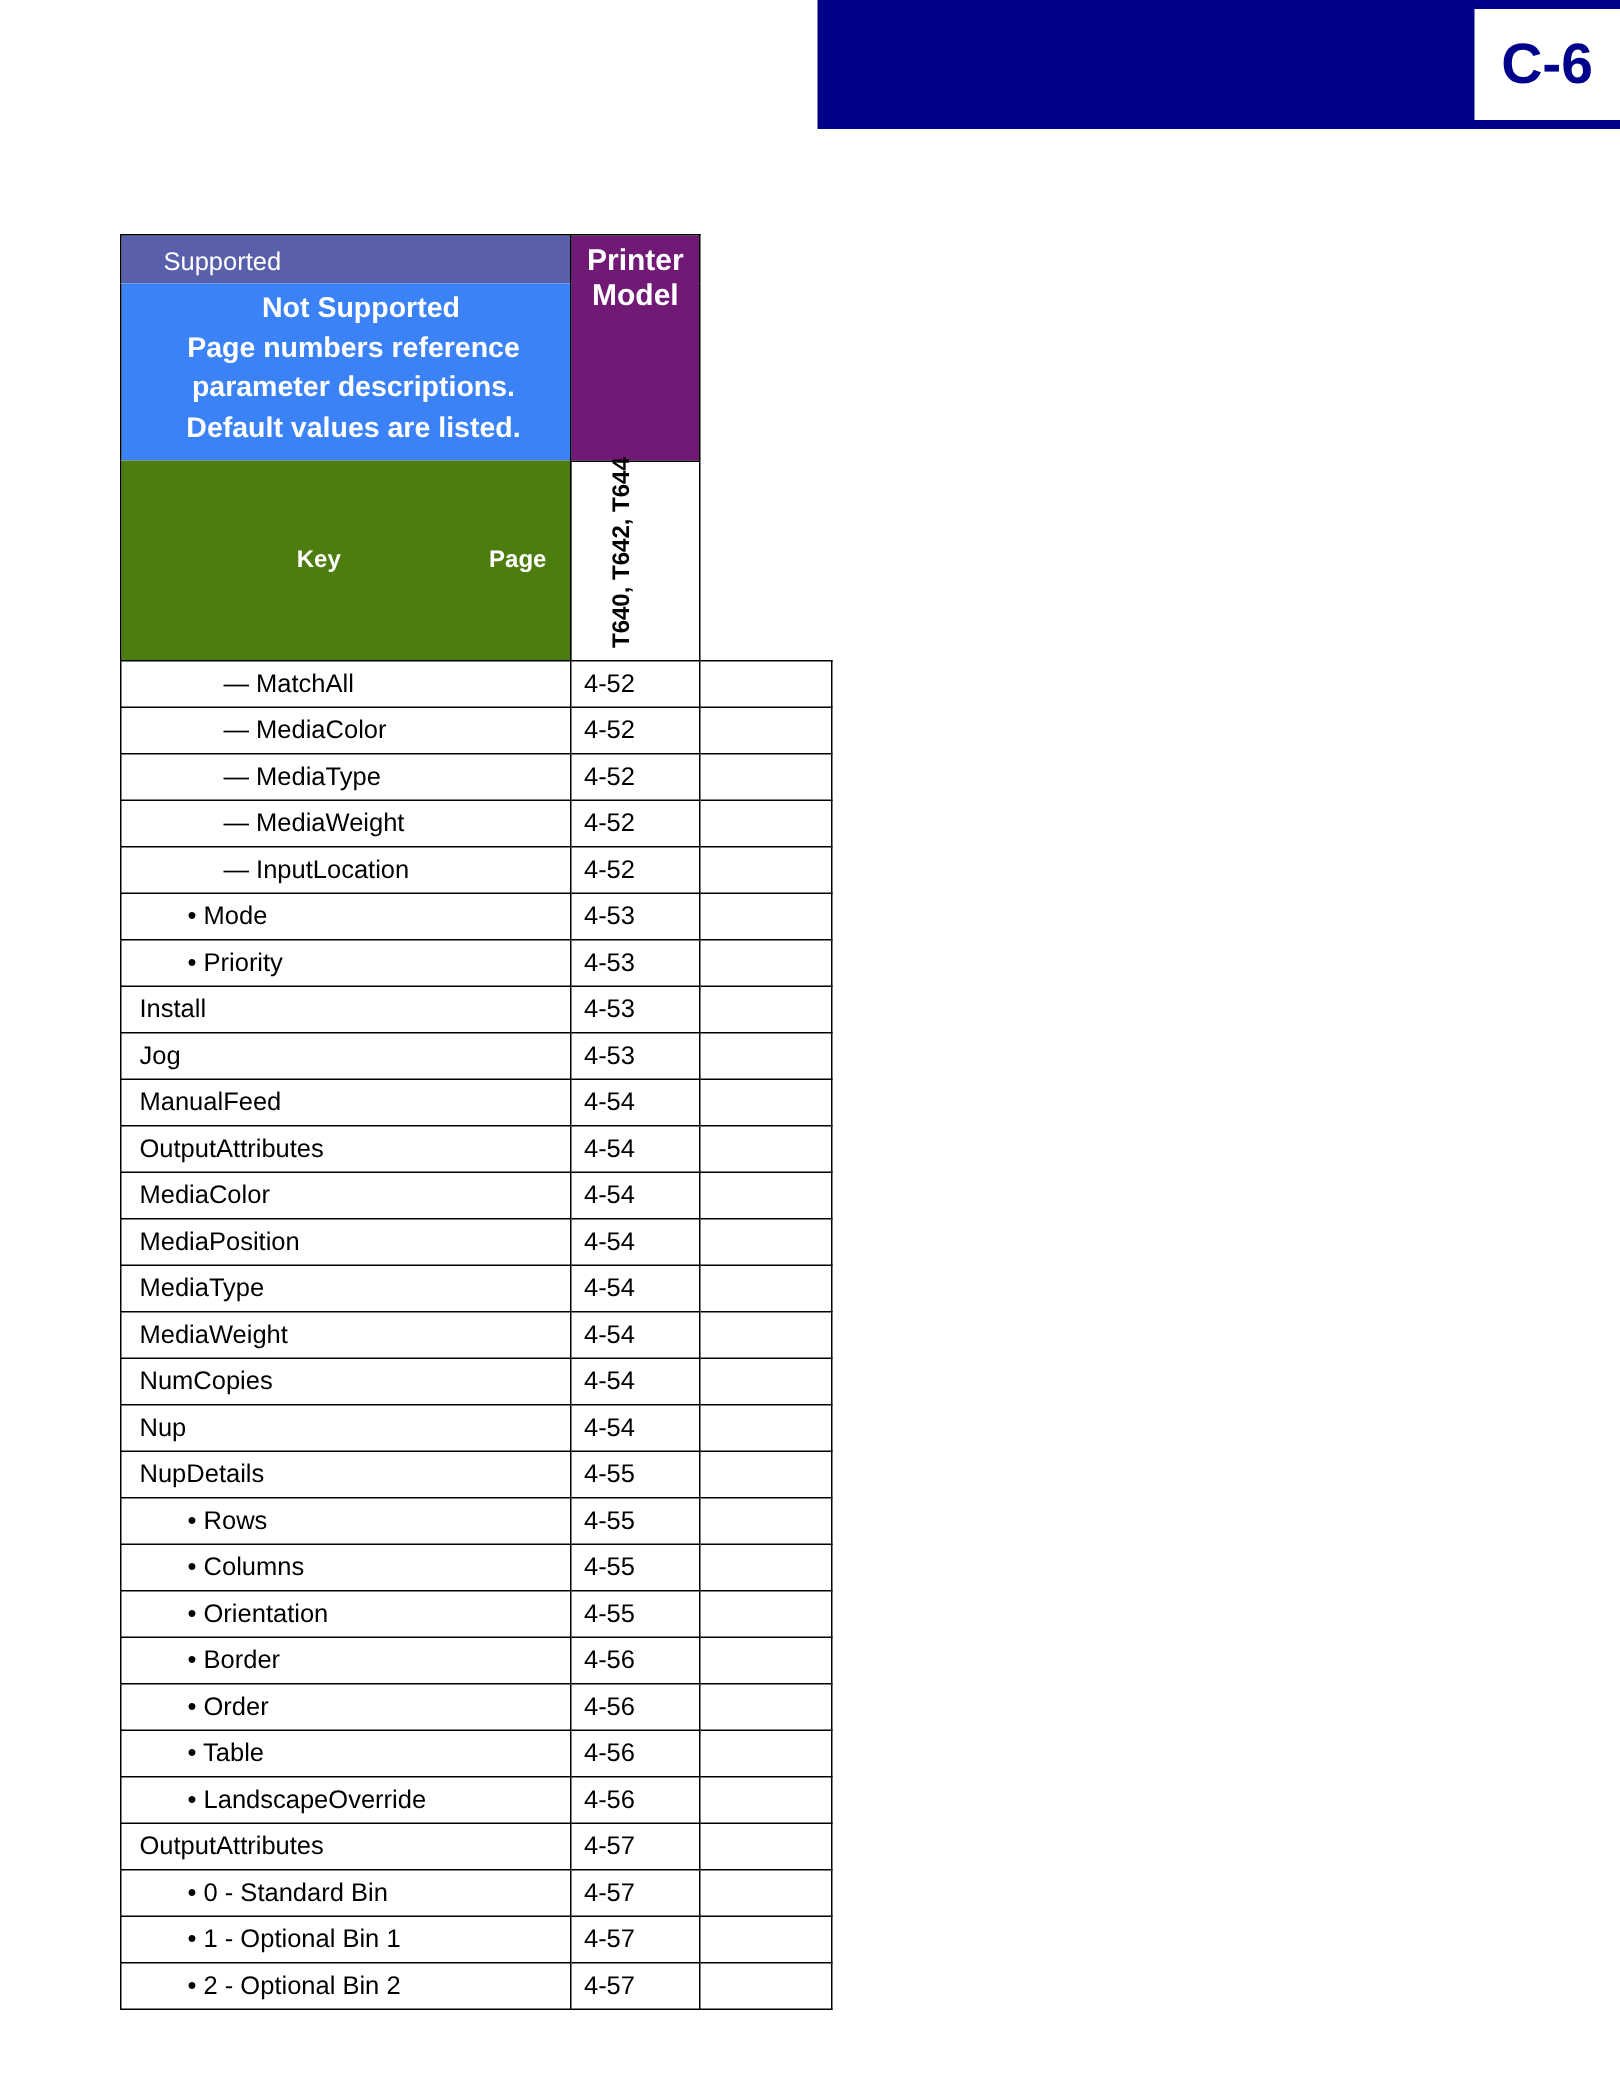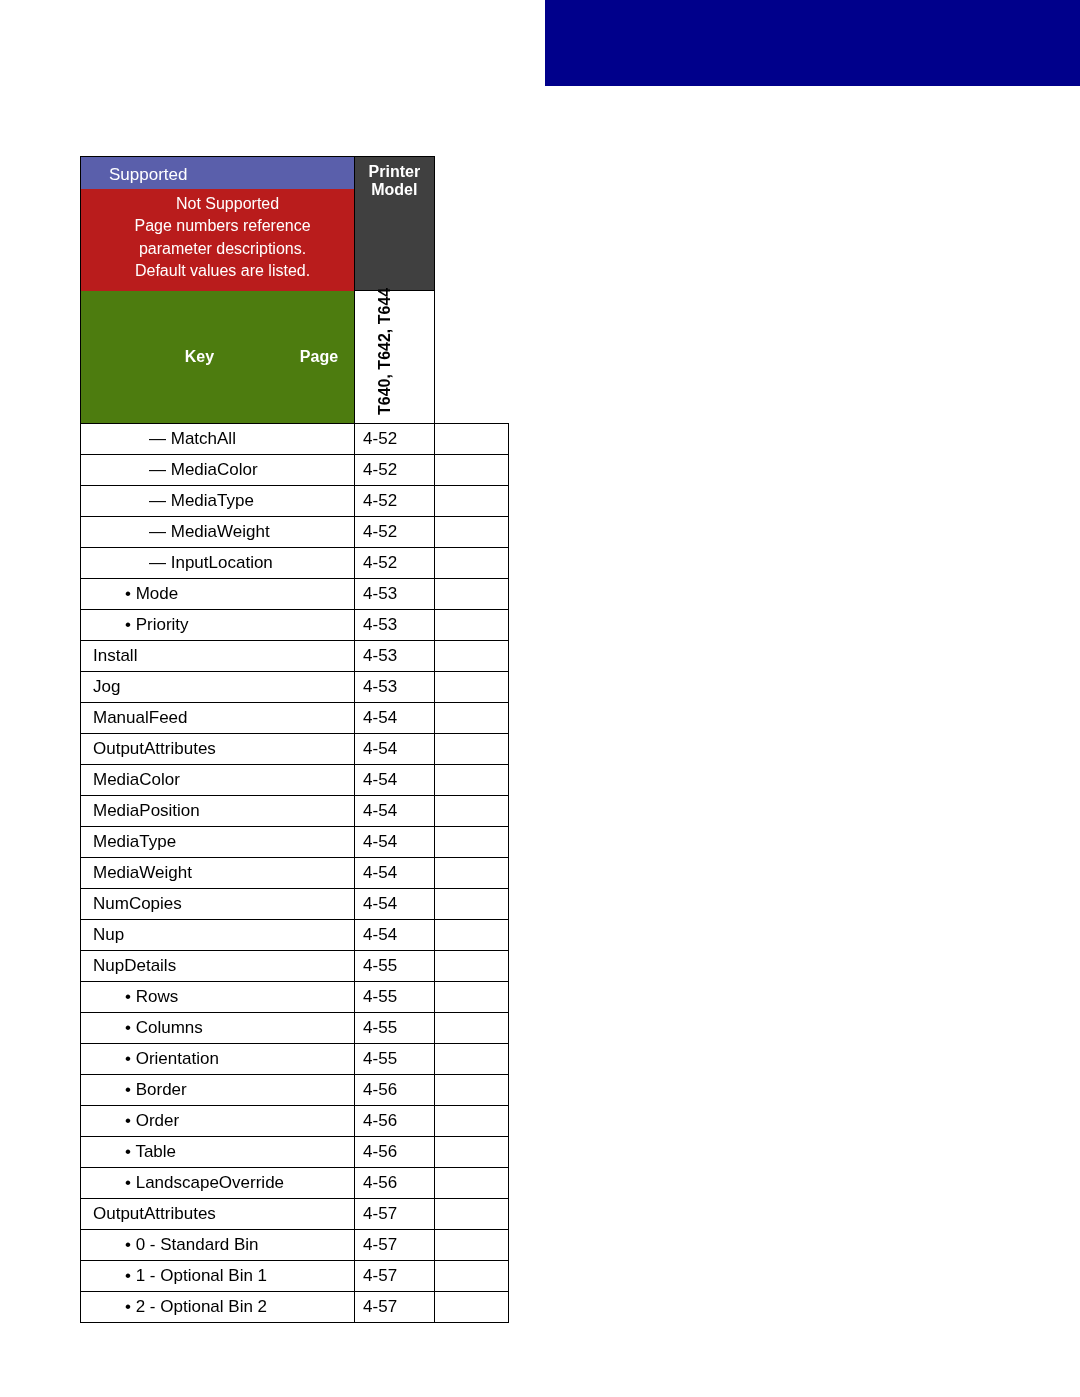--- a/index.html
+++ b/index.html
@@ -44,54 +44,54 @@
     width: 500px;
   }
   .table-caption {
     font-weight: bold;
     font-size: 20px;
     margin-bottom: 18px;
   }
 
   table.param {
     border-collapse: collapse;
-    width: 429px;
+    width: 475px;
     font-size: 17px;
   }
 
   
   .hdr-supported {
     background: #5a5fab;
     color: #fff;
     text-align: left;
     font-weight: normal;
     padding: 8px 8px 4px 28px;
     border: 1px solid #000;
     border-bottom: none;
   }
   .hdr-printer {
-    background: #404040;
+    background: #701a75;
     color: #fff;
     font-weight: bold;
     padding: 6px 4px;
     text-align: center;
     border: 1px solid #000;
     border-bottom: none;
     vertical-align: top;
-    font-size: 16px;
+    font-size: 20px;
     margin-left: 33px;
   }
   .hdr-notes {
-    background: #b91c1c;
-    color: #fff;
-    font-weight: normal;
+    background: #3b82f6;
+    color: #fff;
+    font-weight: bold;
     padding: 4px 8px 8px 18px;
     border-left: 1px solid #000;
     border-right: 1px solid #000;
-    font-size: 16px;
+    font-size: 19px;
     line-height: 1.4;
     vertical-align: top;
   }
   .hdr-notes .indent { padding-left: 10px; display: inline-block; }
 
   .hdr-model {
     background: #fff;
     color: #000;
     font-weight: bold;
     padding: 6px 4px;
@@ -134,20 +134,21 @@
   .ind0 { padding-left: 4px; text-align: right; }
   .ind1 { padding-left: 36px; }
   .ind2 { padding-left: 60px; }
   .bullet::before { content: "•  "; }
   .dash::before { content: "— "; }
 </style>
 </head>
 <body>
 
 <div class="header-bar">
+  <div class="header-badge">C-6</div>
 </div>
 
 <div class="content">
 
   <table class="param">
     <thead>
       <tr>
         <th class="hdr-supported">Supported</th>
         <th class="hdr-printer" rowspan="2">
           <span>Printer Model</span>

